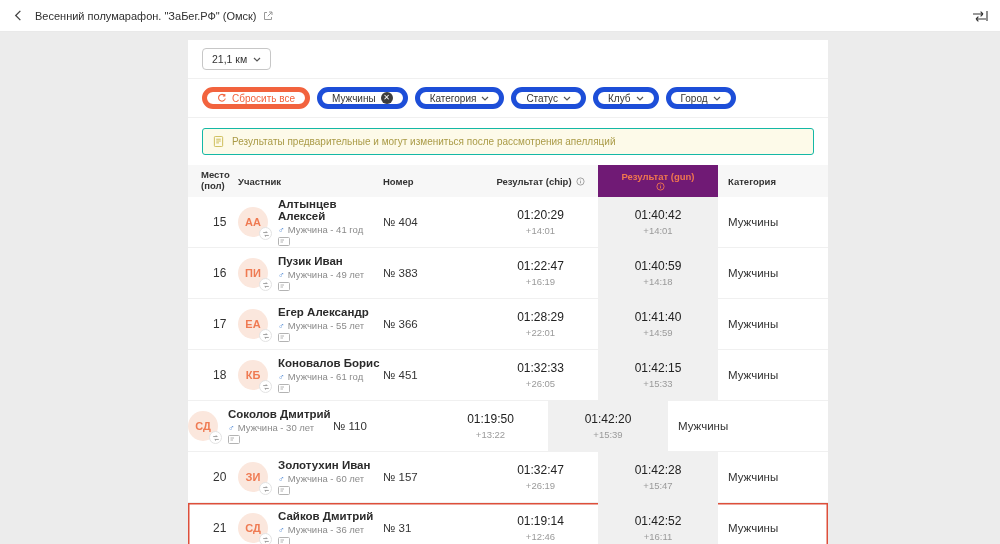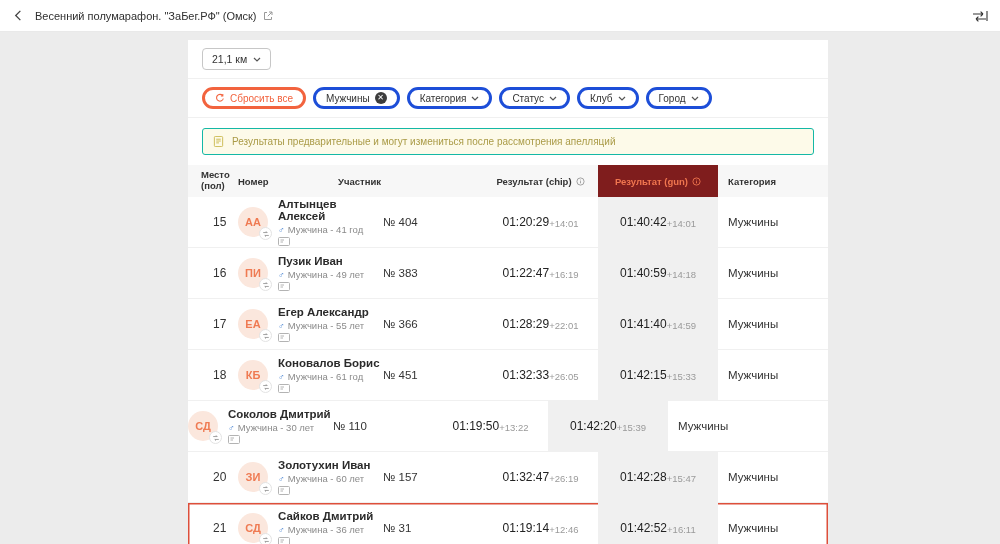--- a/index.html
+++ b/index.html
@@ -33,21 +33,21 @@
   .distance-btn {
     display:inline-flex; align-items:center; gap:6px;
     border:1px solid #c7c7c7; border-radius:4px;
     padding:4px 9px; font-size:10.5px; color:#333; background:#fff; cursor:pointer; height:22px;
   }
 
   
   .filters { display:flex; align-items:center; gap:7px; }
   .pill {
     display:inline-flex; align-items:center; gap:5px;
-    border:3px solid #1d4ed8; border-radius:12px;
+    border:5px solid #1d4ed8; border-radius:12px;
     padding:0 10px; height:22px; font-size:10px; color:#333; background:#fff; cursor:pointer;
   }
   .pill-reset { border-color:#f2633e; color:#f2633e; }
   .chip-close {
     width:12px; height:12px; border-radius:50%; background:#3d3d3d; color:#fff;
     font-size:8px; line-height:12px; text-align:center; display:inline-block; cursor:pointer;
   }
 
   
   .banner-wrap { padding:10px 14px; }
@@ -60,31 +60,31 @@
   
   .thead { display:flex; background:#f7f7f7; height:32px; font-size:9.5px; font-weight:bold; color:#333; }
   .thead .cell { display:flex; align-items:center; }
   .cell { padding:0; }
   .col-place   { width:50px; padding-left:13px; }
   .col-part    { width:145px; }
   .col-num     { width:100px; }
   .col-chip    { width:115px; justify-content:center; text-align:center; }
   .col-gun     { width:120px; justify-content:center; text-align:center; }
   .col-cat     { flex:1; padding-left:10px; }
-  .th-gun { background:#7f1d1d; color:#f0764f; }
+  .th-gun { background:#701a75; color:#f0764f;flex-direction:column; }
   .th-ico { margin-left:4px; display:inline-flex; color:#999; }
   .th-gun .th-ico { color:#f0764f; }
   .th-multiline { line-height:1.15; width:38px; }
 
   .tbody { }
   .row { display:flex; height:51px; border-bottom:1px solid #f0f0f0; background:#fff; position:relative; }
   .row.highlight { box-shadow: inset 0 0 0 1.5px #dd4f3b; }
   .row .cell { display:flex; align-items:center; }
   .row .col-place span { padding-left:12px; font-size:12px; color:#333; }
-  .row .col-chip, .row .col-gun { justify-content:center;text-align:center; }
+  .row .col-chip, .row .col-gun { flex-direction:column; justify-content:center;text-align:center; }
   .row .col-gun { background:#f0f0f0; }
   .time { font-size:12px; color:#222; font-weight:500; }
   .diff { font-size:9.5px; color:#9a9a9a; margin-top:3px; }
   .cat-val, .num-val { font-size:11.5px; color:#333;text-align:right; }
 
   
   .avatar-wrap { position:relative; width:30px; height:30px; flex:0 0 30px; }
   .avatar-circle {
     width:30px; height:30px; border-radius:50%; background:#fbe7dd;
     color:#ef7a52; font-size:11px; font-weight:bold;
@@ -182,22 +182,22 @@
           <path d="M3.5 3.5h5M3.5 5.5h5M3.5 7.5h3" stroke="#c9b94e"></path>
         </svg>
       <span>Результаты предварительные и могут измениться после рассмотрения апелляций</span>
     </div>
   </div>
 
   <div class="thead">
     <div class="cell col-place">
         <span class="th-multiline">Место (пол)</span>
       </div>
+    <div class="cell col-part">Участник</div>
     <div class="cell col-num">Номер</div>
-    <div class="cell col-part">Участник</div>
     <div class="cell col-chip">
       <span>Результат (chip)</span>
       <span class="th-ico">
         <svg width="9" height="9" viewBox="0 0 10 10">
             <circle cx="5" cy="5" r="4" stroke="currentColor" fill="none"></circle>
             <path d="M5 4.6V7M5 2.9v.9" stroke="currentColor"></path>
           </svg>
       </span>
     </div>
     <div class="cell col-gun th-gun">

